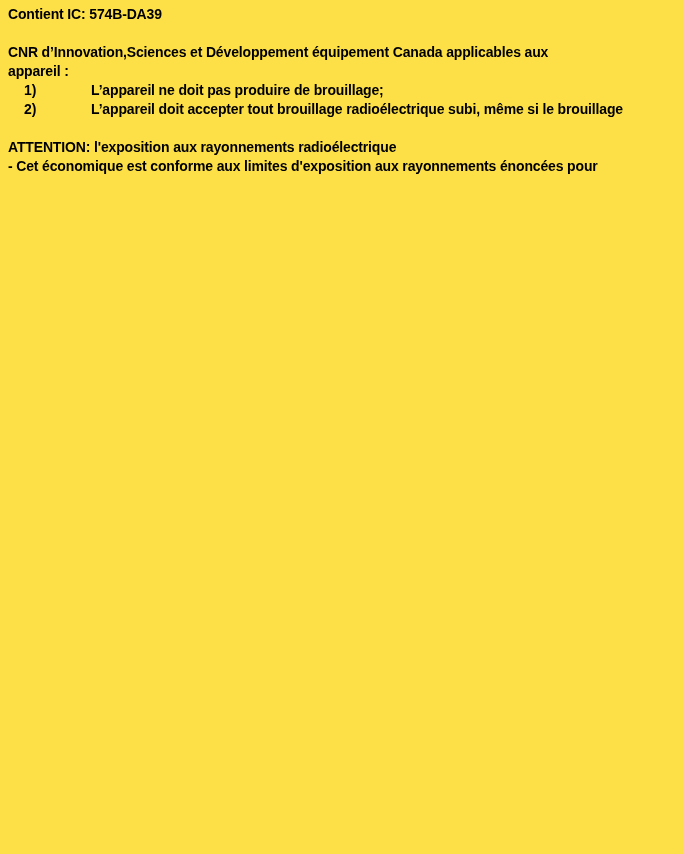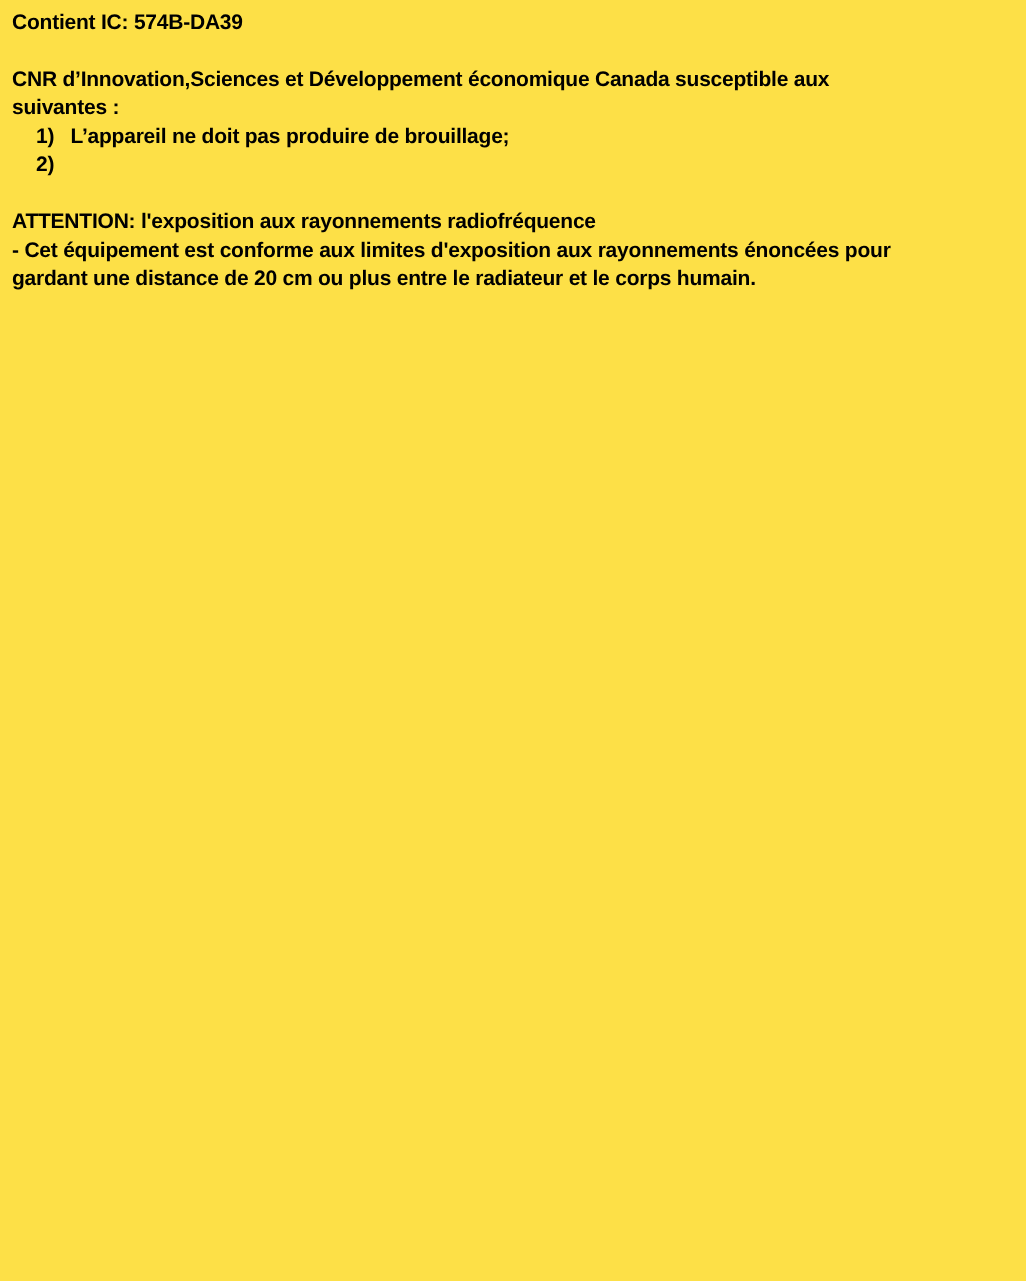--- a/index.html
+++ b/index.html
@@ -15,52 +15,52 @@
     font-size: 14px;
     line-height: 19px;
     letter-spacing: -0.15px;
     color: #000000;
     padding: 5px 6px 0 8px;
   }
   .line { white-space: nowrap; }
   .spacer { height: 19px; }
   .cond-item { display: flex; margin-left: 16px; }
   .cond-marker { flex: 0 0 auto; min-width: 15px; margin-right: 8px; }
-  .cond-text { flex: 1 1 auto; }
+  .cond-text { flex: 1 1 auto; margin-left: 44px; }
 </style>
 </head>
 <body>
 
 <div class="page">
 
   <div class="line">Contient IC: 574B-DA39</div>
 
   <div class="spacer"></div>
 
   <div>
-    <div class="line">CNR d’Innovation,Sciences et Développement économique Canada susceptible aux</div>
-    <div class="line">suivantes :</div>
+    <div class="line">CNR d’Innovation,Sciences et Développement équipement Canada applicables aux</div>
+    <div class="line">appareil :</div>
   </div>
 
   <div>
     <div class="cond-item">
       <span class="cond-marker">1)</span>
       <span class="cond-text">
         <span class="line">L’appareil ne doit pas produire de brouillage;</span>
       </span>
     </div>
     <div class="cond-item">
       <span class="cond-marker">2)</span>
       <span class="cond-text">
+        <span class="line" style="display:block">L’appareil doit accepter tout brouillage radioélectrique subi, même si le brouillage</span>
       </span>
     </div>
   </div>
 
   <div class="spacer"></div>
 
-  <div class="line">ATTENTION: l'exposition aux rayonnements radiofréquence</div>
+  <div class="line">ATTENTION: l'exposition aux rayonnements radioélectrique</div>
 
   <div>
-    <div class="line">- Cet équipement est conforme aux limites d'exposition aux rayonnements énoncées pour</div>
-    <div class="line">gardant une distance de 20 cm ou plus entre le radiateur et le corps humain.</div>
+    <div class="line">- Cet économique est conforme aux limites d'exposition aux rayonnements énoncées pour</div>
   </div>
 
 </div>
 
 </body></html>

